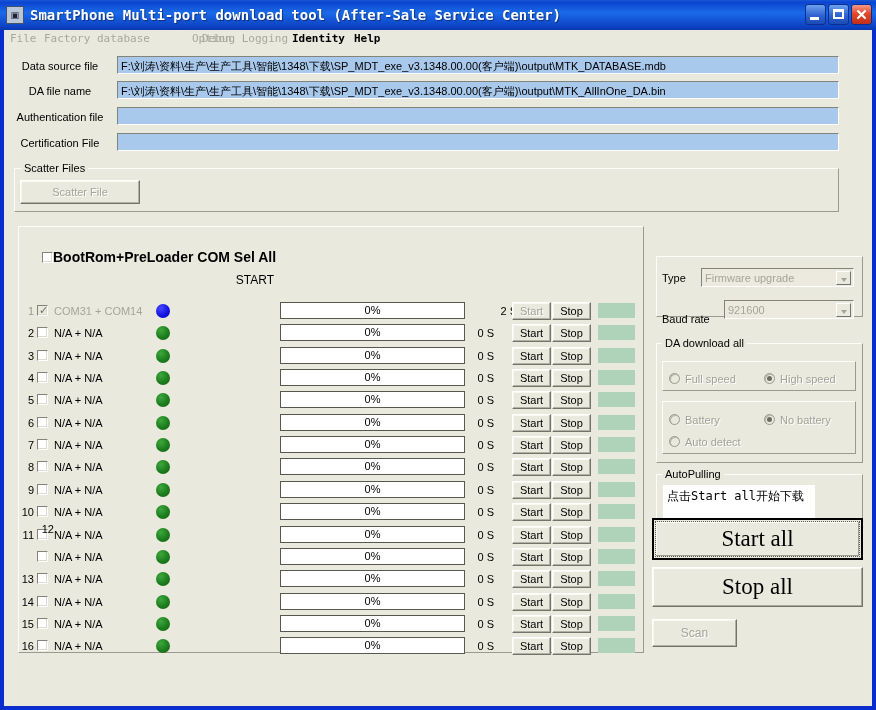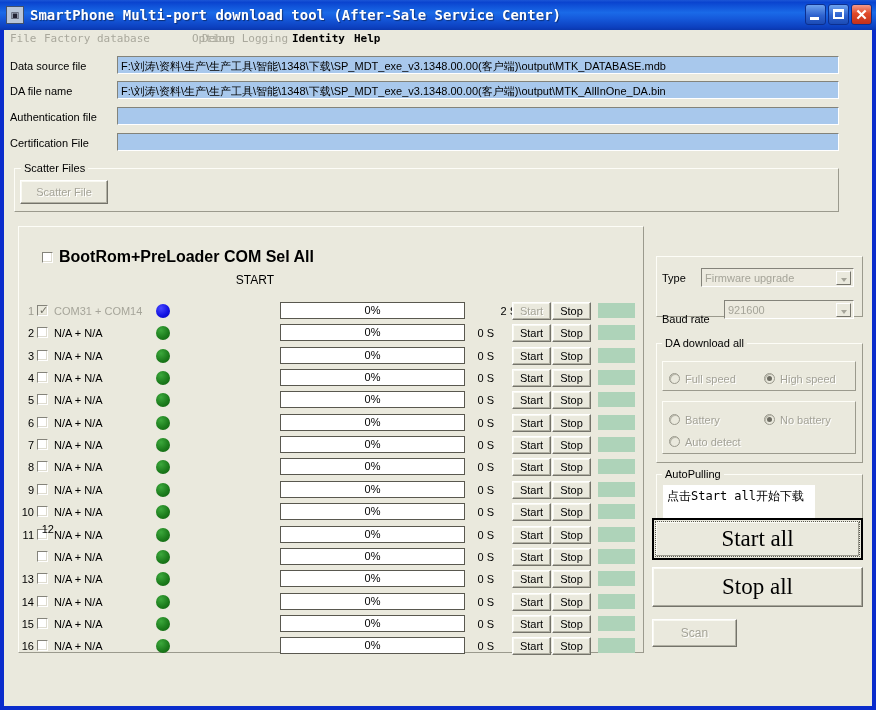--- a/index.html
+++ b/index.html
@@ -37,21 +37,21 @@
 
   
   #client{position:absolute;left:4px;top:30px;width:868px;height:676px;background:#eae9dd;}
   #menubar{position:absolute;left:0;top:0;width:868px;height:18px;background:#eae9dd;}
   .menu{position:absolute;top:2px;height:14px;line-height:14px;font-size:11px;
         font-family:"DejaVu Sans Mono","Liberation Mono",monospace;white-space:nowrap;}
   .menu.dis{color:#a9a89c;}
   .menu.en{color:#000;font-weight:bold;}
 
   
-  .flabel{position:absolute;height:14px;line-height:14px;text-align:left;font-size:11px;color:#000;}
+  .flabel{position:absolute;height:14px;line-height:14px;text-align:center;font-size:11px;color:#000;}
   .fbox{position:absolute;height:18px;box-sizing:border-box;
         background:#a8c8ec;border:1px solid #8a8a7e;
         border-top-color:#83837a;border-left-color:#83837a;
         border-right-color:#ffffff;border-bottom-color:#ffffff;}
   .fbox span{display:block;padding:2px 0 0 3px;font-size:11px;color:#000;
              white-space:nowrap;overflow:hidden;}
 
   
   .grp{position:absolute;box-sizing:border-box;border:1px solid #fdfdf7;
        border-top-color:#9b9a8d;border-left-color:#9b9a8d;}
@@ -181,28 +181,28 @@
 
     <div class="flabel" style="left:6px;top:106px;width:100px;">Certification File</div>
     <div class="fbox" style="left:113px;top:103px;width:722px;">
         <span></span>
       </div>
 
     <div class="grp" style="left:10px;top:138px;width:825px;height:44px;">
         <span class="gin"></span>
       </div>
     <div class="glegend" style="left:17px;top:132px;">Scatter Files</div>
-    <div class="btn dis" style="left:16px;top:150px;width:88px;height:24px;line-height:22px;">Scatter File</div>
+    <div class="btn dis" style="left:16px;top:150px;width:120px;height:24px;line-height:22px;">Scatter File</div>
 
     <div class="grp" style="left:14px;top:196px;width:626px;height:427px;">
         <span class="gin"></span>
       </div>
 
     <div class="cbx" style="left:38px;top:222px;"></div>
-    <div class="comlbl" style="left:55px;top:220px;font-weight:bold;font-size:16px;">BootRom+PreLoader COM Sel All</div>
+    <div class="comlbl" style="left:49px;top:220px;font-weight:bold;font-size:14px;">BootRom+PreLoader COM Sel All</div>
 
     <div class="startlbl" style="left:206px;top:243px;width:64px;">START</div>
 
     <div id="portrows">
         <div class="rownum dis" style="left:14px;top:274px;">1</div>
         <div class="cbx dis" style="left:33px;top:275px;">
           <span class="tick">✓</span>
         </div>
         <div class="comlbl dis" style="left:50px;top:274px;">COM31 + COM14</div>
         <div class="led blue" style="left:152px;top:274px;"></div>

